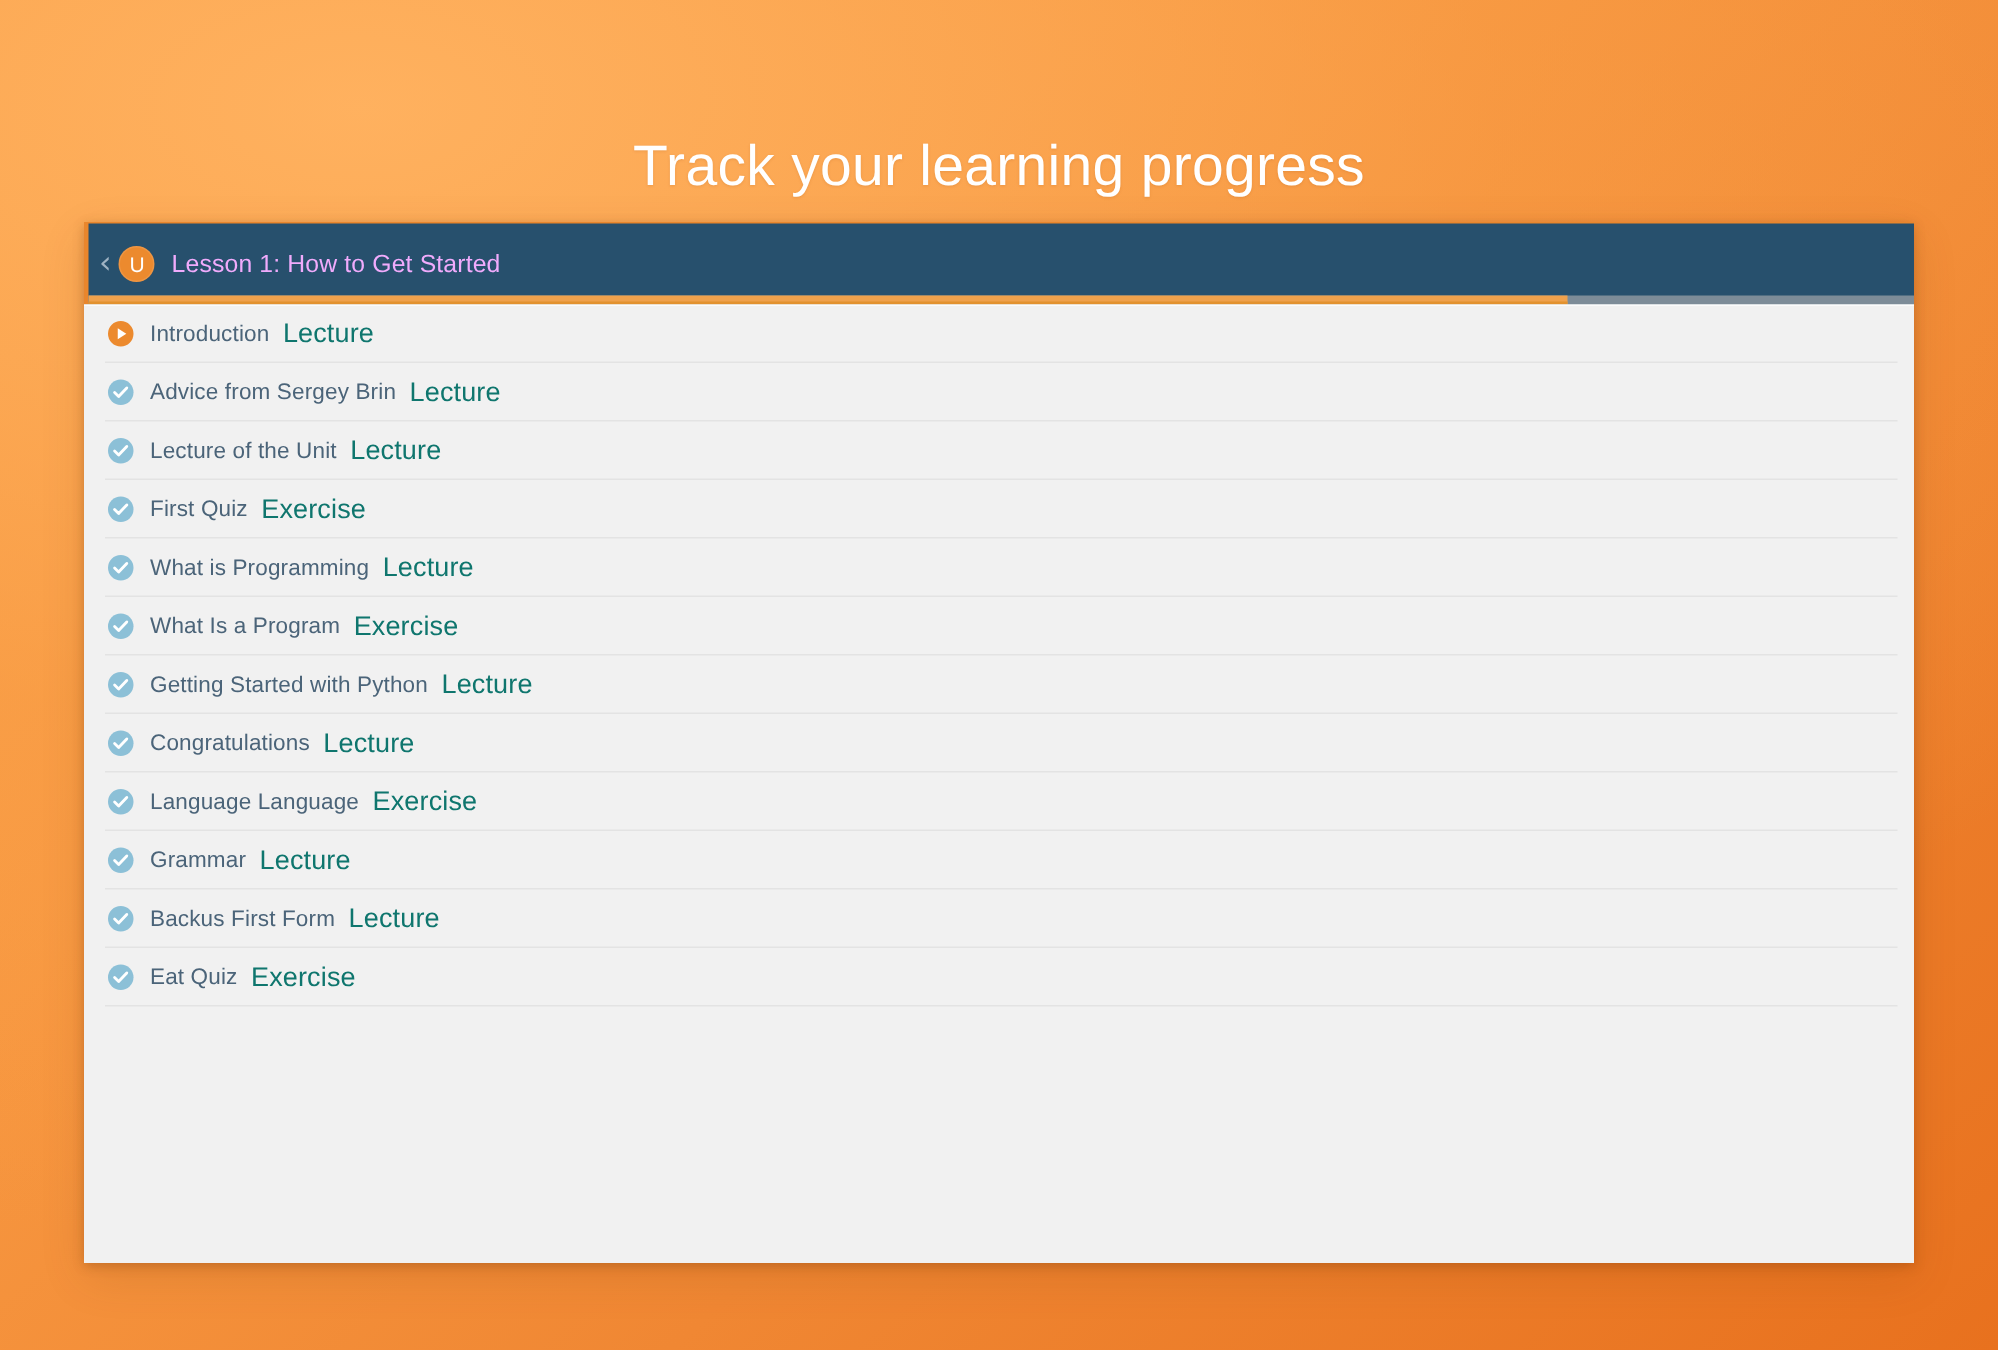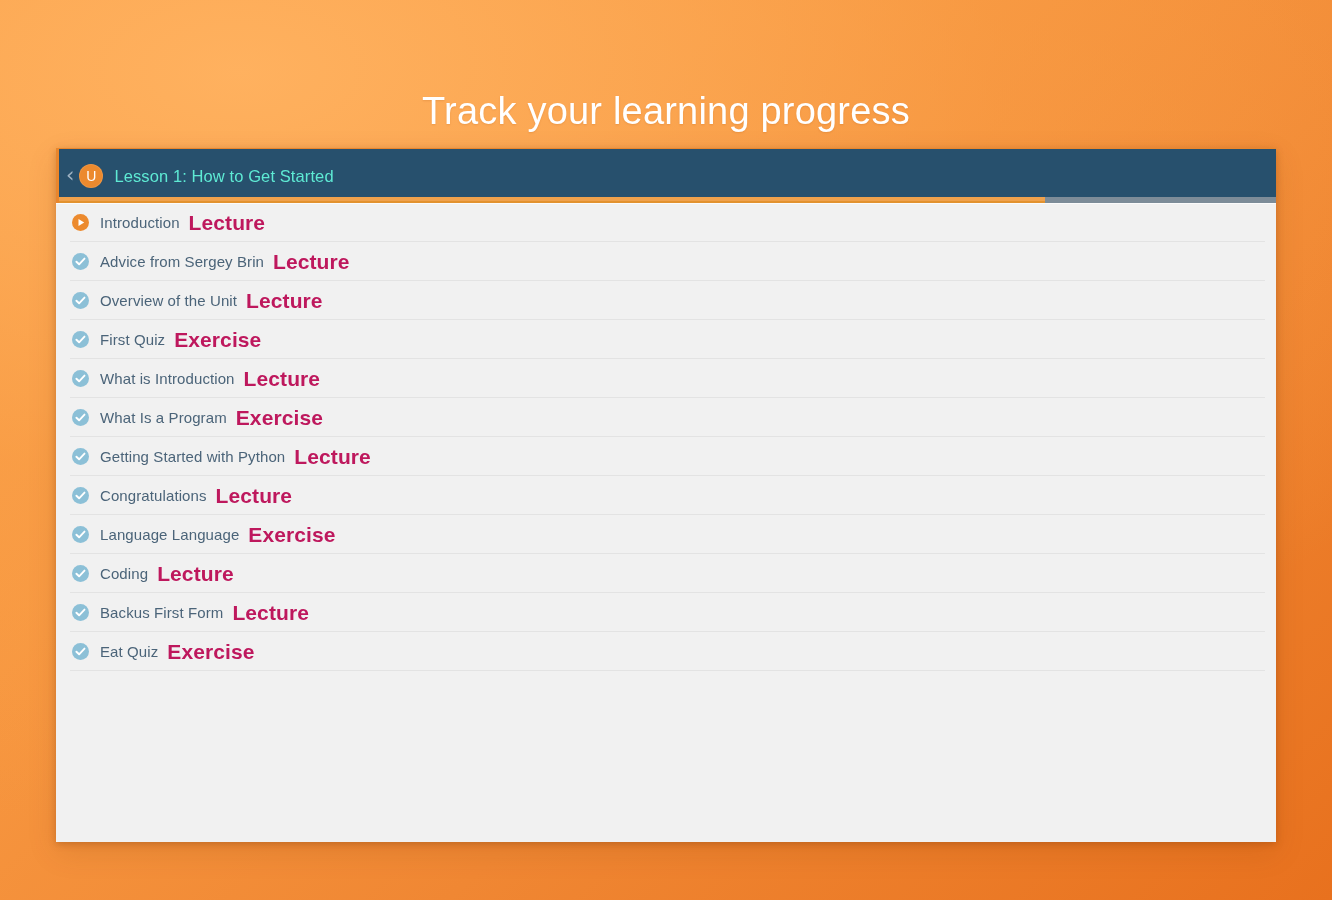--- a/index.html
+++ b/index.html
@@ -85,21 +85,21 @@
     font-weight: 400;
     display: flex;
     align-items: center;
     justify-content: center;
     flex: 0 0 auto;
     box-shadow: inset 0 0 0 1px rgba(255,255,255,0.10);
   }
 
   .lesson-title {
     margin-left: 11px;
-    color: #5eead4;
+    color: #f0abfc;
     font-size: 16.5px;
     font-weight: 400;
     letter-spacing: 0.1px;
     white-space: nowrap;
   }
 
   
   .progress-track {
     position: absolute;
     left: 0;
@@ -165,23 +165,23 @@
   .status-icon svg { display: block; }
 
   .lesson-name {
     color: #4B6479;
     font-size: 15px;
     font-weight: 400;
     letter-spacing: 0.1px;
     white-space: nowrap;
   }
   .lesson-type {
-    color: #be185d;
-    font-size: 21px;
-    font-weight: 700;
+    color: #0f766e;
+    font-size: 18px;
+    font-weight: 400;
     margin-left: 9px;
     letter-spacing: 0.1px;
     white-space: nowrap;
   }
 </style>
 </head>
 <body>
 
 <div id="app">
 
@@ -221,39 +221,39 @@
           </span>
           <span class="lesson-name">Advice from Sergey Brin</span>
           <span class="lesson-type">Lecture</span>
         </div>
         <div class="lesson-row">
           <span class="status-icon done">
             <svg width="17" height="17" viewBox="0 0 17 17" aria-hidden="true">
               <path d="M4.4 8.7 L7.1 11.3 L12.5 5.6" fill="none" stroke="#FFFFFF" stroke-width="1.9" stroke-linecap="round" stroke-linejoin="round"></path>
             </svg>
           </span>
-          <span class="lesson-name">Overview of the Unit</span>
+          <span class="lesson-name">Lecture of the Unit</span>
           <span class="lesson-type">Lecture</span>
         </div>
         <div class="lesson-row">
           <span class="status-icon done">
             <svg width="17" height="17" viewBox="0 0 17 17" aria-hidden="true">
               <path d="M4.4 8.7 L7.1 11.3 L12.5 5.6" fill="none" stroke="#FFFFFF" stroke-width="1.9" stroke-linecap="round" stroke-linejoin="round"></path>
             </svg>
           </span>
           <span class="lesson-name">First Quiz</span>
           <span class="lesson-type">Exercise</span>
         </div>
         <div class="lesson-row">
           <span class="status-icon done">
             <svg width="17" height="17" viewBox="0 0 17 17" aria-hidden="true">
               <path d="M4.4 8.7 L7.1 11.3 L12.5 5.6" fill="none" stroke="#FFFFFF" stroke-width="1.9" stroke-linecap="round" stroke-linejoin="round"></path>
             </svg>
           </span>
-          <span class="lesson-name">What is Introduction</span>
+          <span class="lesson-name">What is Programming</span>
           <span class="lesson-type">Lecture</span>
         </div>
         <div class="lesson-row">
           <span class="status-icon done">
             <svg width="17" height="17" viewBox="0 0 17 17" aria-hidden="true">
               <path d="M4.4 8.7 L7.1 11.3 L12.5 5.6" fill="none" stroke="#FFFFFF" stroke-width="1.9" stroke-linecap="round" stroke-linejoin="round"></path>
             </svg>
           </span>
           <span class="lesson-name">What Is a Program</span>
           <span class="lesson-type">Exercise</span>
@@ -284,21 +284,21 @@
           </span>
           <span class="lesson-name">Language Language</span>
           <span class="lesson-type">Exercise</span>
         </div>
         <div class="lesson-row">
           <span class="status-icon done">
             <svg width="17" height="17" viewBox="0 0 17 17" aria-hidden="true">
               <path d="M4.4 8.7 L7.1 11.3 L12.5 5.6" fill="none" stroke="#FFFFFF" stroke-width="1.9" stroke-linecap="round" stroke-linejoin="round"></path>
             </svg>
           </span>
-          <span class="lesson-name">Coding</span>
+          <span class="lesson-name">Grammar</span>
           <span class="lesson-type">Lecture</span>
         </div>
         <div class="lesson-row">
           <span class="status-icon done">
             <svg width="17" height="17" viewBox="0 0 17 17" aria-hidden="true">
               <path d="M4.4 8.7 L7.1 11.3 L12.5 5.6" fill="none" stroke="#FFFFFF" stroke-width="1.9" stroke-linecap="round" stroke-linejoin="round"></path>
             </svg>
           </span>
           <span class="lesson-name">Backus First Form</span>
           <span class="lesson-type">Lecture</span>

